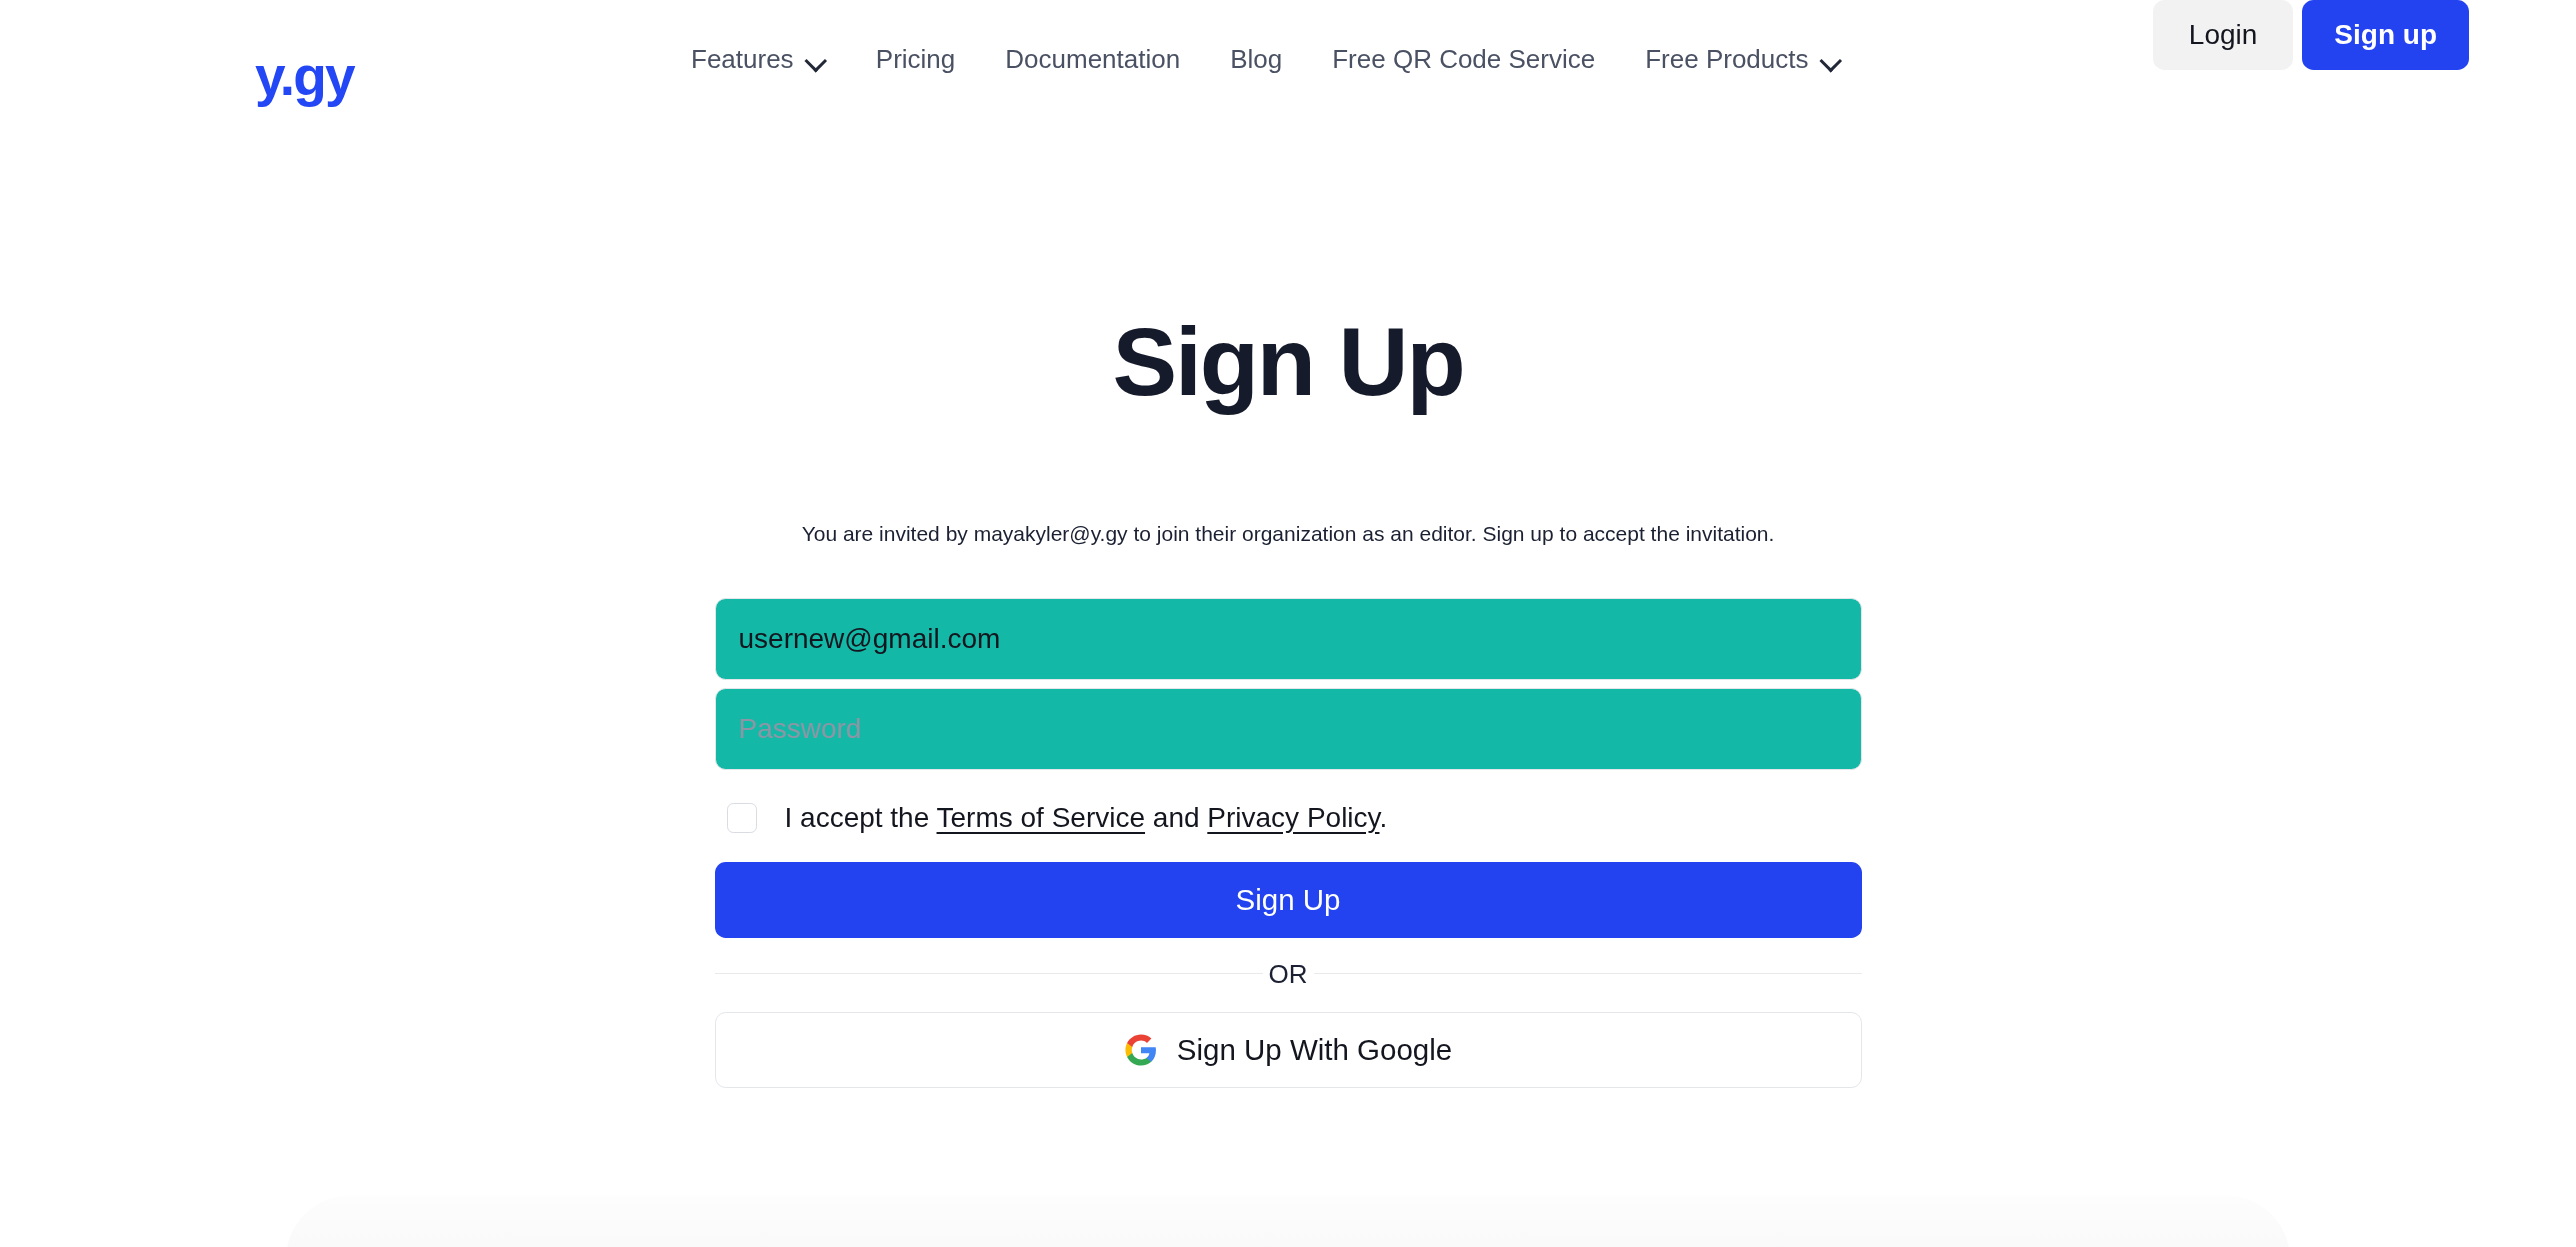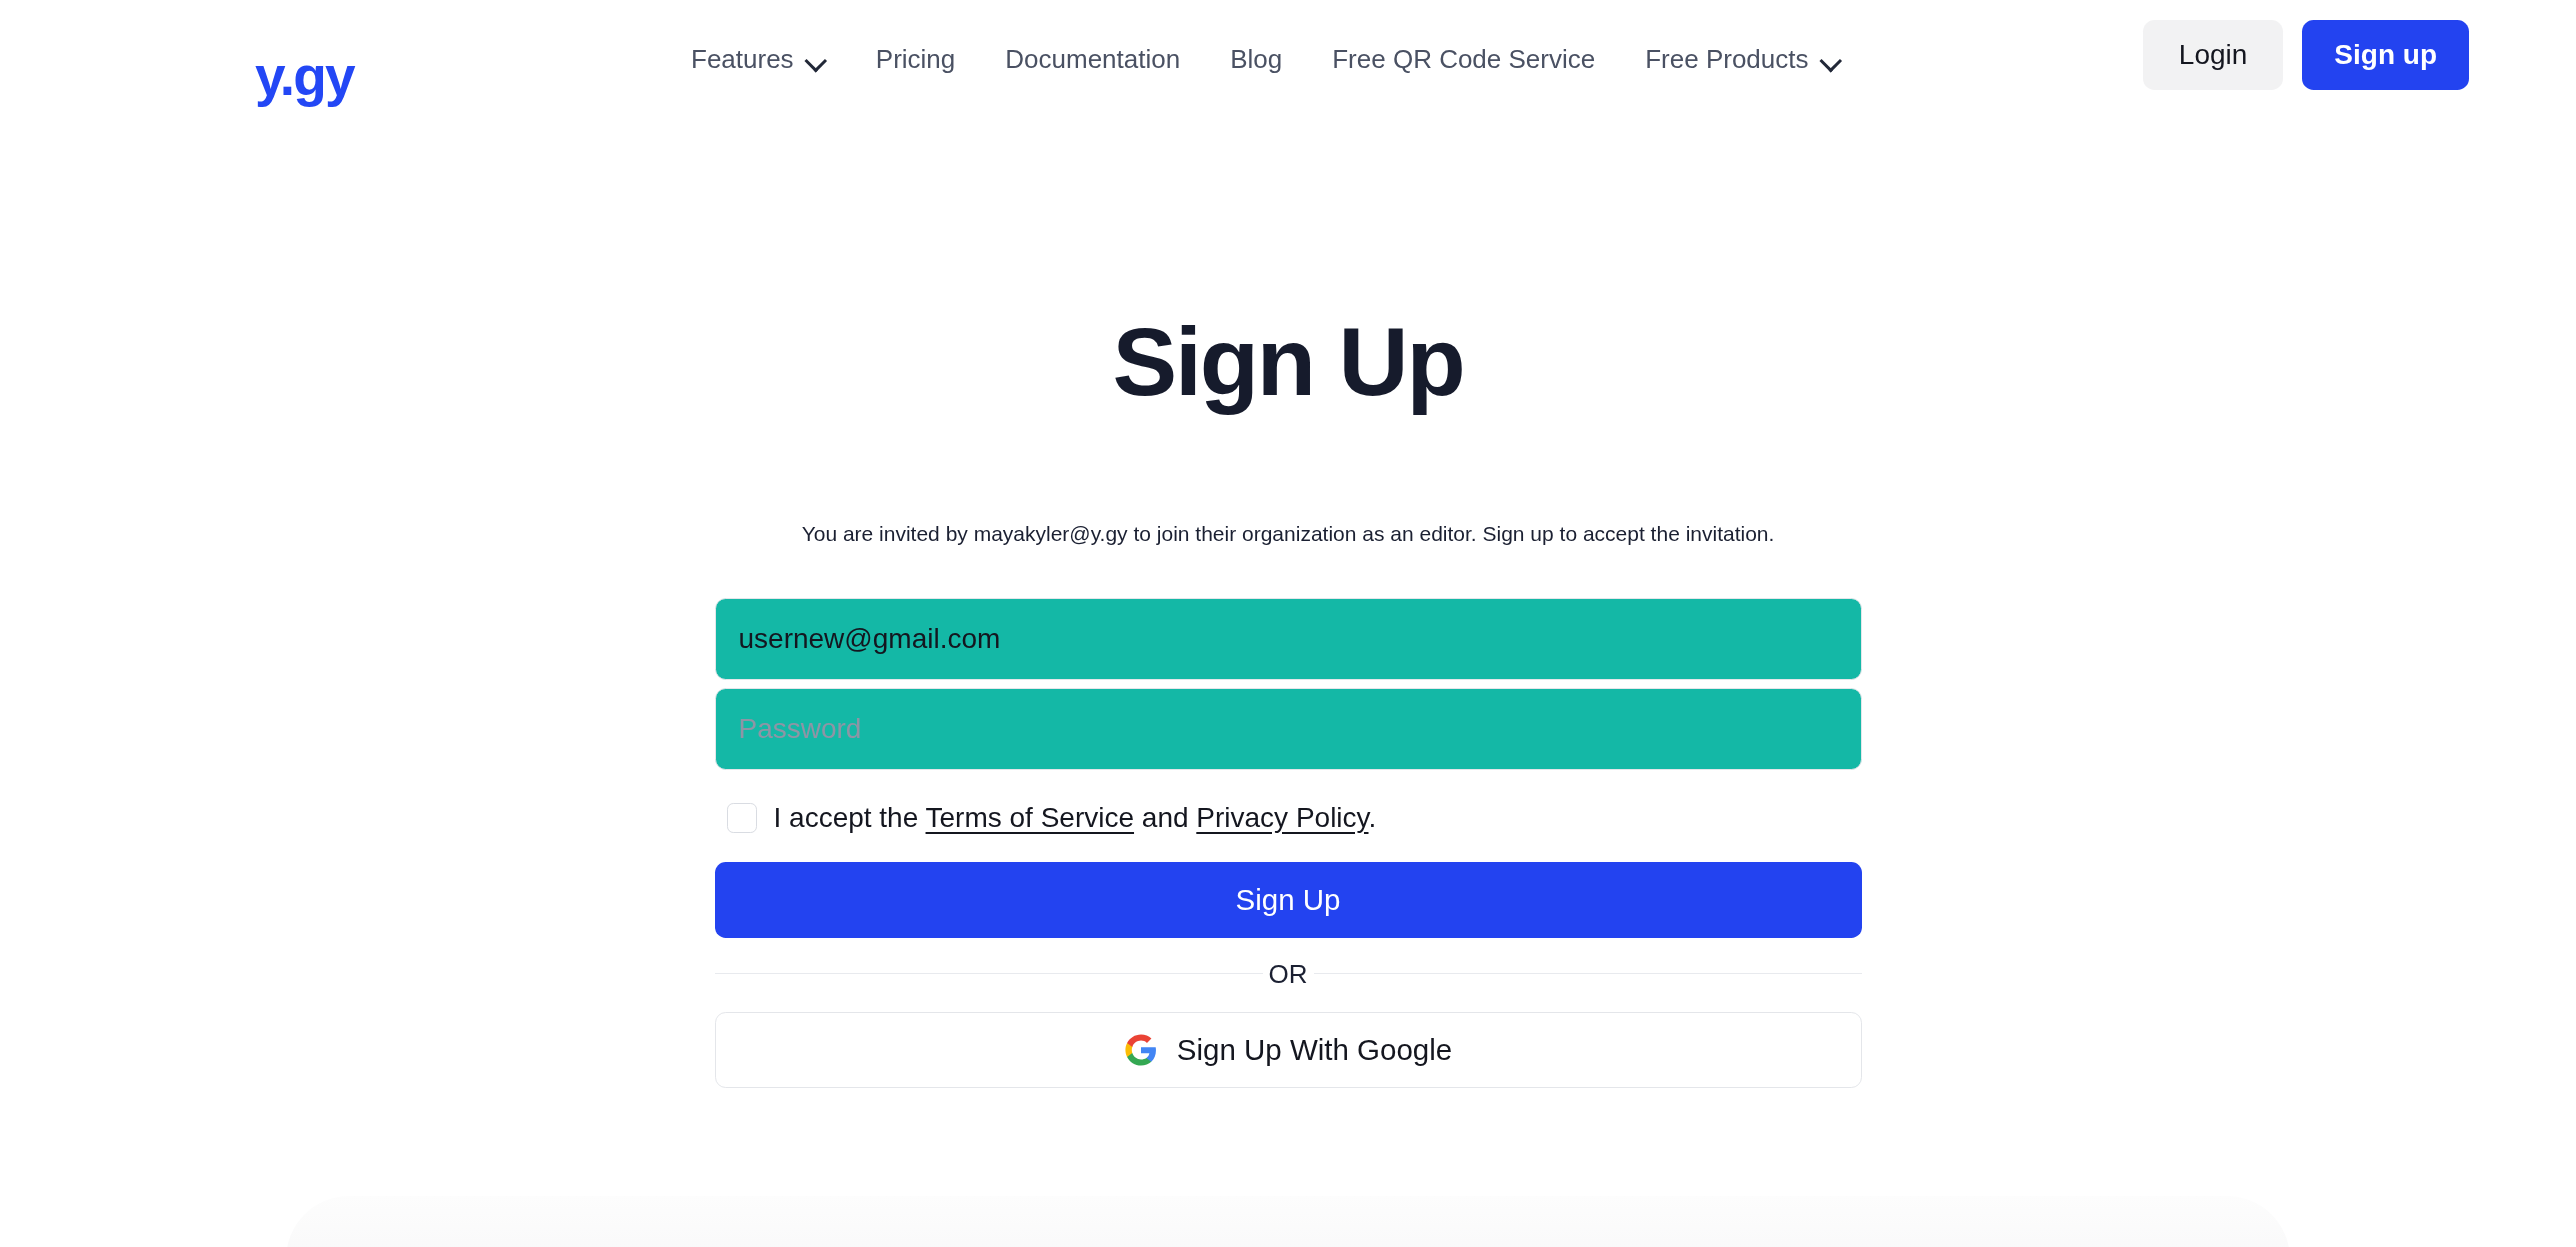--- a/index.html
+++ b/index.html
@@ -80,24 +80,24 @@
     left: 1.8px; top: 0px;
     width: 12.5px; height: 12.5px;
     border-right: 3.1px solid #222838;
     border-bottom: 3.1px solid #222838;
     transform: rotate(45deg);
   }
 
   .auth-area {
     position: absolute;
     right: 107px;
-    top: 20px;
-    display: flex;
-    align-items: center;
-    gap: 19px;
+    top: 0;
+    display: flex;
+    align-items: center;
+    gap: 9px;
   }
 
   .btn-login {
     height: 70px;
     padding: 0 36px;
     display: flex;
     align-items: center;
     justify-content: center;
     background: #f2f2f3;
     color: #14161f;
@@ -170,21 +170,21 @@
     display: block;
   }
   .field::placeholder { color: #8e95a5; }
 
   .field + .field { margin-top: 8px; }
 
   .terms-row {
     margin-top: 33px;
     display: flex;
     align-items: center;
-    gap: 17px;
+    gap: 28px;
     padding-left: 12.5px;
   }
 
   .checkbox {
     width: 29.5px;
     height: 29.5px;
     border: 1.8px solid #d9dce2;
     border-radius: 6.3px;
     background: #ffffff;
     cursor: pointer;

